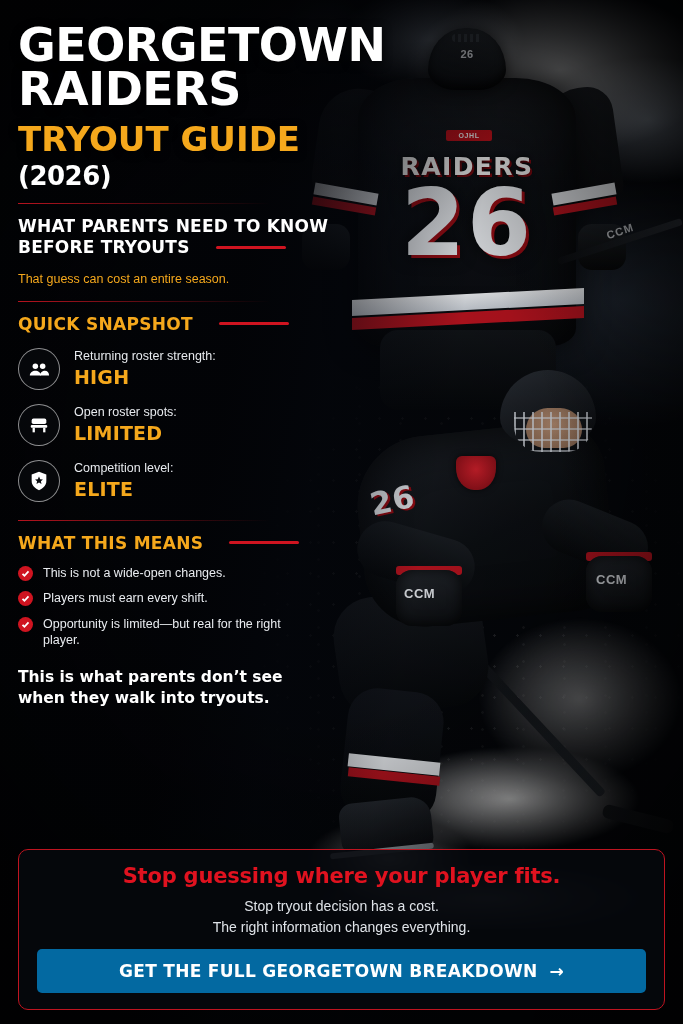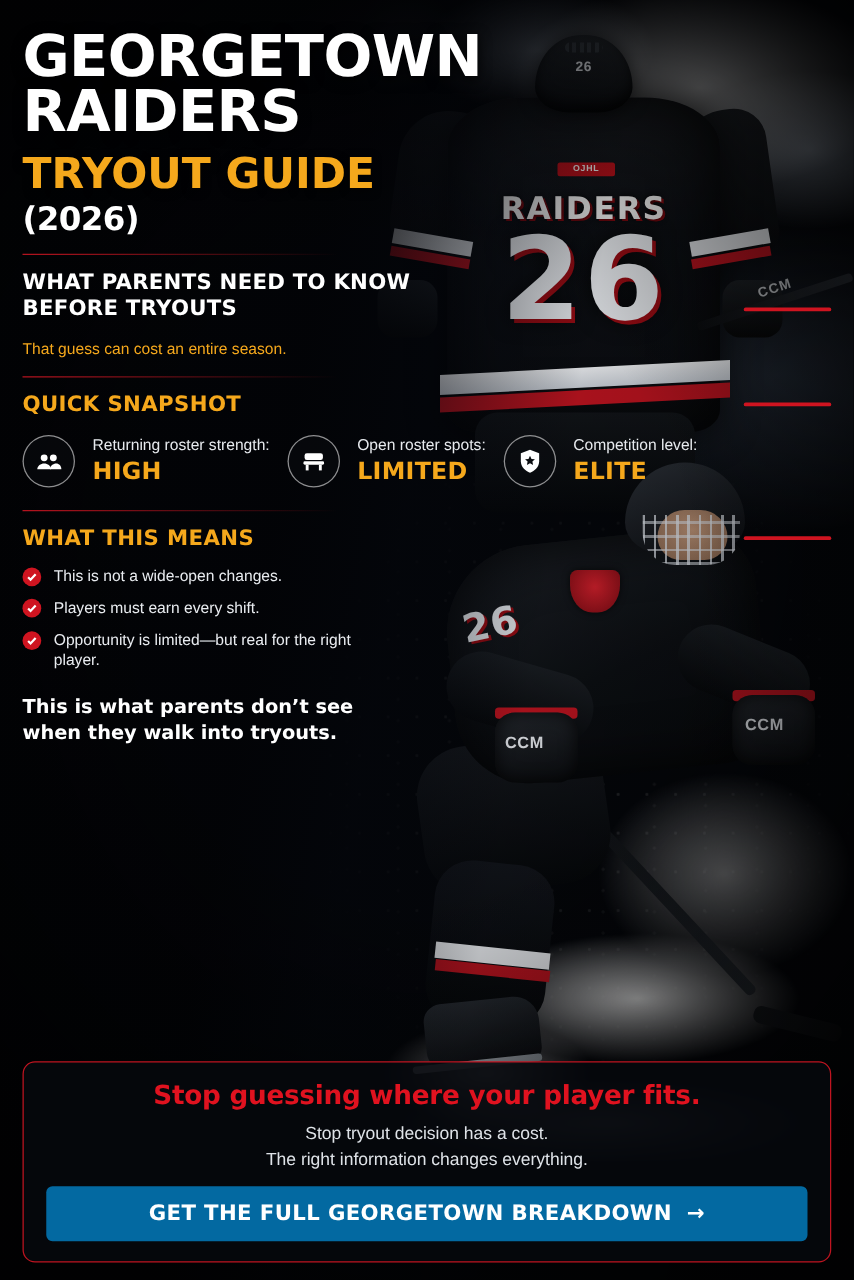--- a/index.html
+++ b/index.html
@@ -268,35 +268,35 @@
   }
   .rule {
     height: 1px; background: linear-gradient(90deg, rgba(191,20,32,.95), rgba(191,20,32,0));
     width: 252px; margin: 12px 0 12px;
   }
   .section-head {
     color: #fff; font-family: "DejaVu Sans", sans-serif; font-weight: 700;
     font-size: 17px; line-height: 1.22; text-transform: uppercase;
     letter-spacing: .2px;
   }
-  .head-with-dash { display: flex; align-items: center; gap: 26px; justify-content: space-between; }
+  .head-with-dash { display: flex; align-items: center; gap: 26px; }
   .dash {
     display: inline-block; width: 70px; height: 3px; background: #cf1420; border-radius: 2px;
   }
   .para {
     margin-top: 12px; color: #dfe3e8; font-size: 12.5px; line-height: 1.5; max-width: 268px;
   }
   .para .accent { color: #f5a81c; display: block; }
 
   .sec-title-amber {
     color: #f5a81c; font-family: "DejaVu Sans", sans-serif; font-weight: 800;
     font-size: 17px; text-transform: uppercase; letter-spacing: .3px;
   }
 
-  .snapshot { margin-top: 14px; display: flex; flex-direction: row; gap: 14px; }
+  .snapshot { margin-top: 14px; display: flex; flex-direction: column; gap: 14px; }
   .snap-row { display: flex; align-items: center; gap: 14px; }
   .snap-icon {
     width: 42px; height: 42px; flex: 0 0 42px; border-radius: 50%;
     border: 1.5px solid rgba(255,255,255,.55);
     background: rgba(10,12,16,.5);
     display: flex; align-items: center; justify-content: center;
   }
   .snap-icon svg { width: 22px; height: 22px; fill: #fff; }
   .snap-label { color: #e7eaee; font-size: 12.5px; line-height: 1.25; }
   .snap-value {

